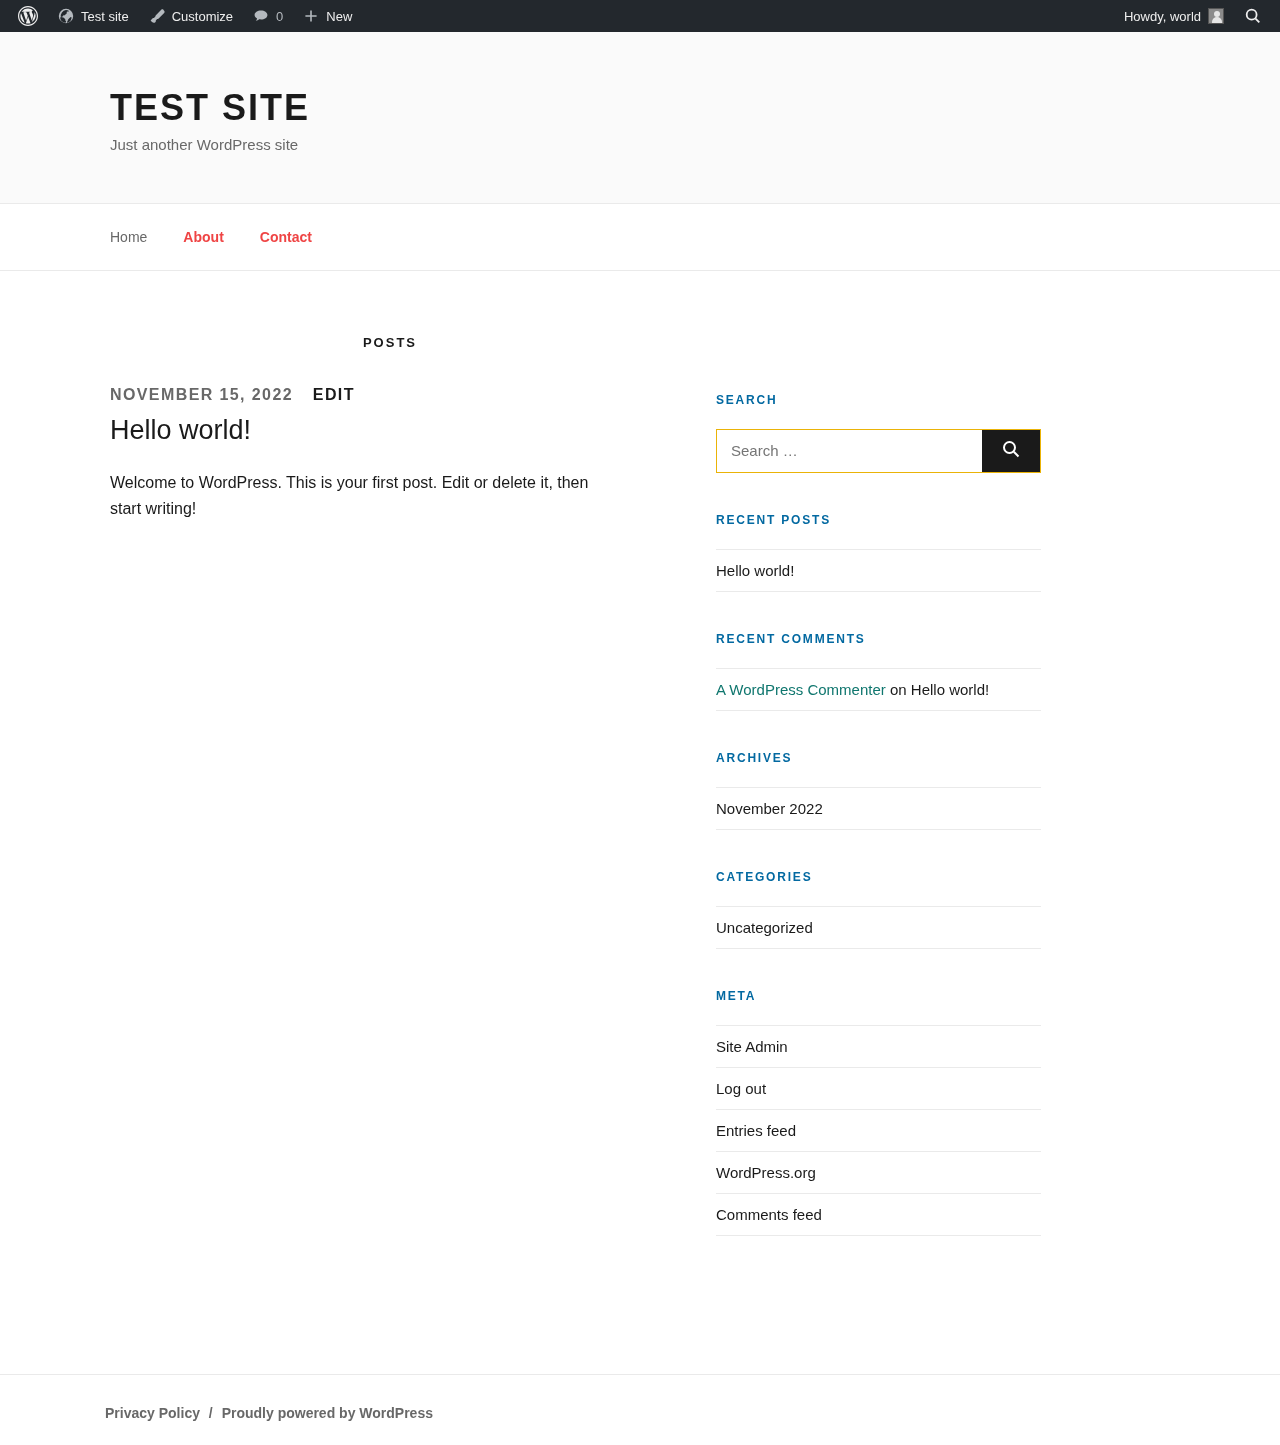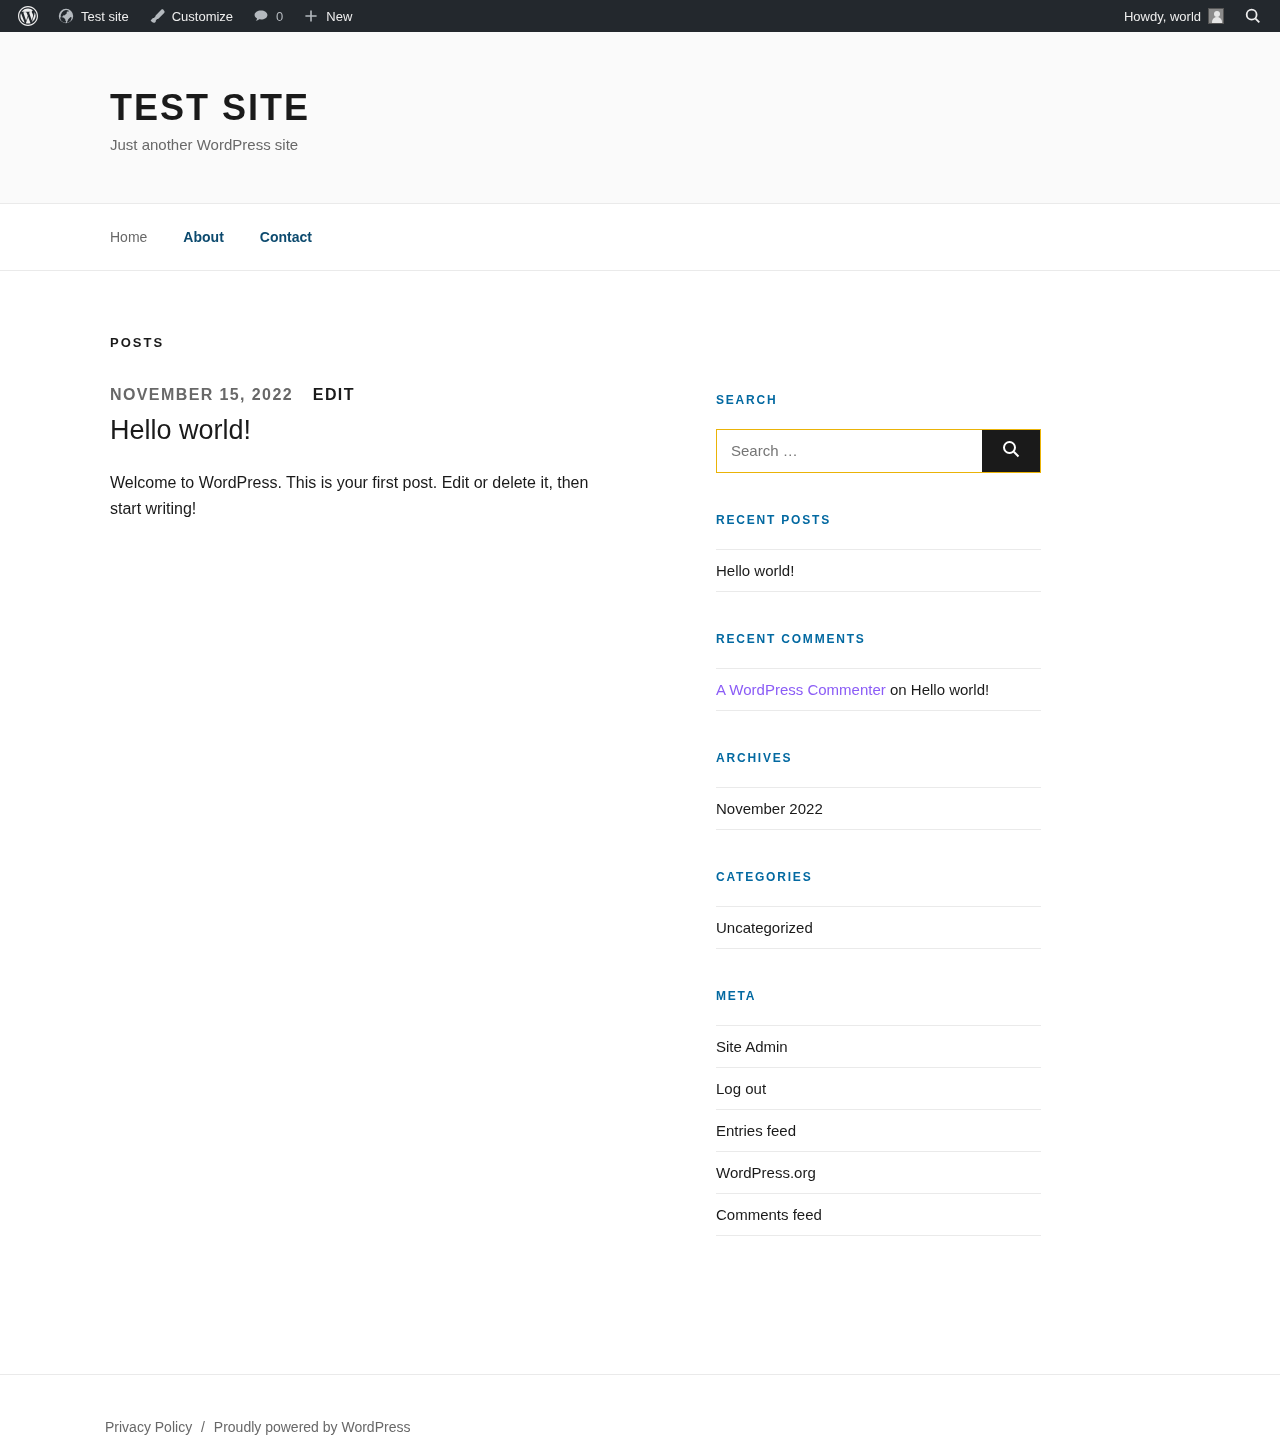--- a/index.html
+++ b/index.html
@@ -94,21 +94,21 @@
     width: 1100px;
     margin: 0 auto;
     padding: 0 20px;
     display: flex;
     align-items: center;
     height: 66px;
     gap: 36px;
   }
   .nav-link {
     font-size: 14px;
-    color: #0c4a6e;
+    color: #ef4444;
     font-weight: bold;
     text-decoration: none;
   }
   .nav-link.current { color: #686868; font-weight: normal; text-align: center; }
 
   
   .content-wrap {
     width: 1100px;
     margin: 0 auto;
     padding: 64px 20px 0 20px;
@@ -119,20 +119,21 @@
   .primary { width: 560px; flex: none; }
   .secondary { width: 325px; flex: none; padding-top: 58px; }
 
   .section-heading {
     font-size: 13px;
     font-weight: bold;
     letter-spacing: 2px;
     text-transform: uppercase;
     color: #1a1a1a;
     margin: 0 0 36px 0;
+    text-align: center;
   }
   .entry-meta {
     font-size: 16px;
     letter-spacing: 1.4px;
     text-transform: uppercase;
     font-weight: bold;
     margin-bottom: 10px;
   }
   .entry-meta a { color: #686868; text-decoration: none; }
   .entry-meta .edit-link { margin-left: 14px; color: #1a1a1a; }
@@ -189,34 +190,35 @@
   }
   .widget ul { list-style: none; margin: 0; padding: 0; }
   .widget li {
     border-bottom: 1px solid #eaeaea;
     padding: 12px 0;
     font-size: 15px;
     color: #1a1a1a;
   }
   .widget li:first-child { border-top: 1px solid #eaeaea; }
   .widget a { color: #1a1a1a; text-decoration: none; }
-  .comment-author { color: #8b5cf6; text-align: right; }
+  .comment-author { color: #0f766e; text-align: right; }
 
   
   .site-footer {
     border-top: 1px solid #eaeaea;
     margin-top: 98px;
     padding: 30px 0 40px 0;
   }
   .footer-inner {
     width: 1100px;
-    margin: 14px auto;
+    margin: 0 auto;
     padding: 0 15px;
     font-size: 14px;
     color: #686868;
+    font-weight: bold;
   }
   .footer-inner a { color: #686868; text-decoration: none; }
   .sep { margin: 0 5px; }
 </style>
 </head>
 <body>
 
 <div class="adminbar">
   <div class="ab-item">
     <span class="ab-icon wp-logo">

